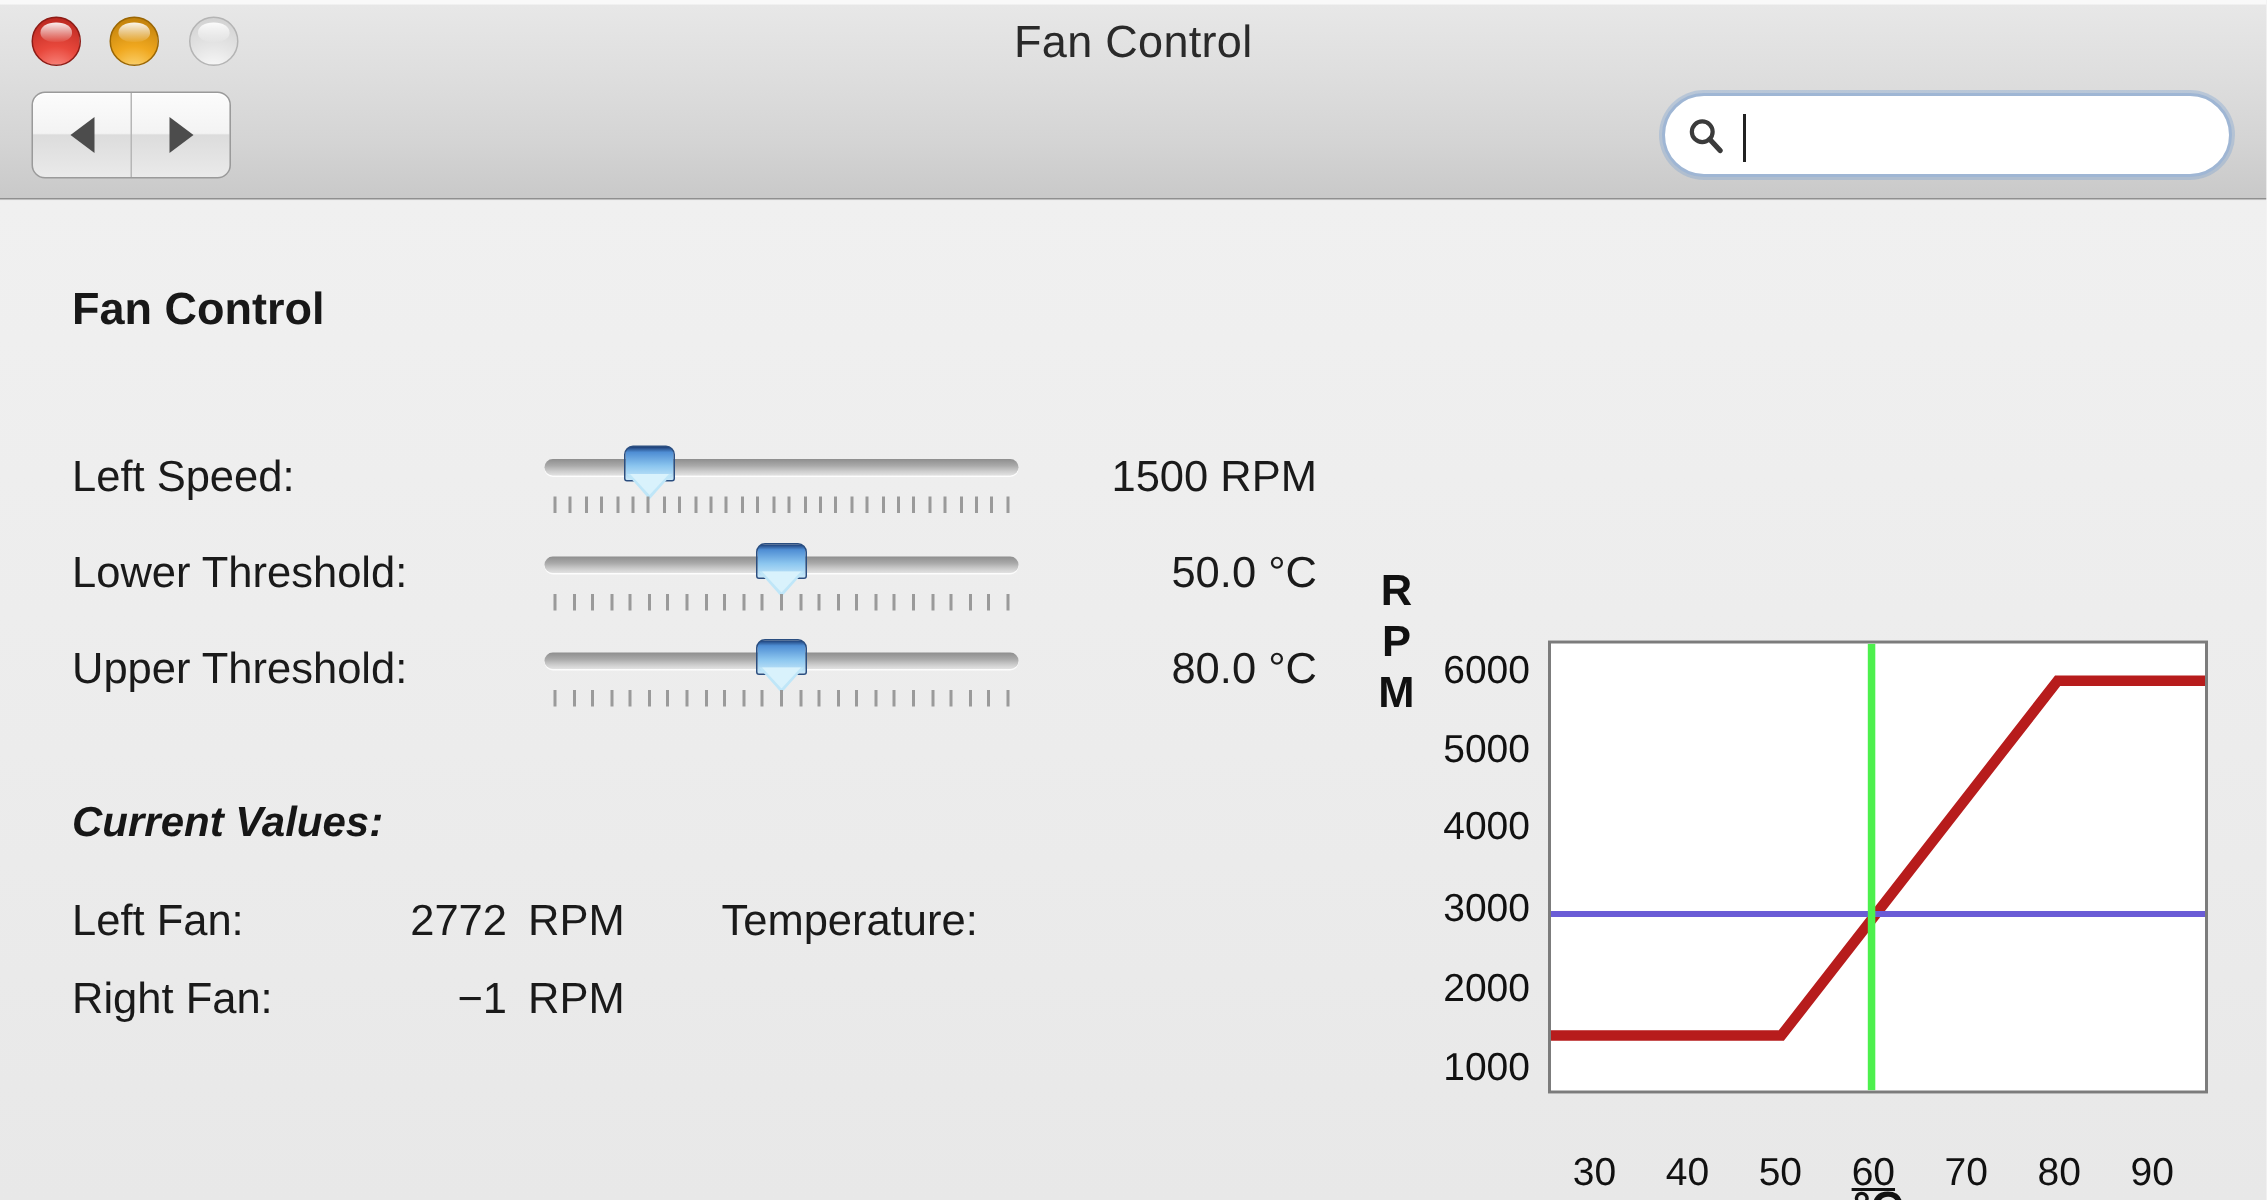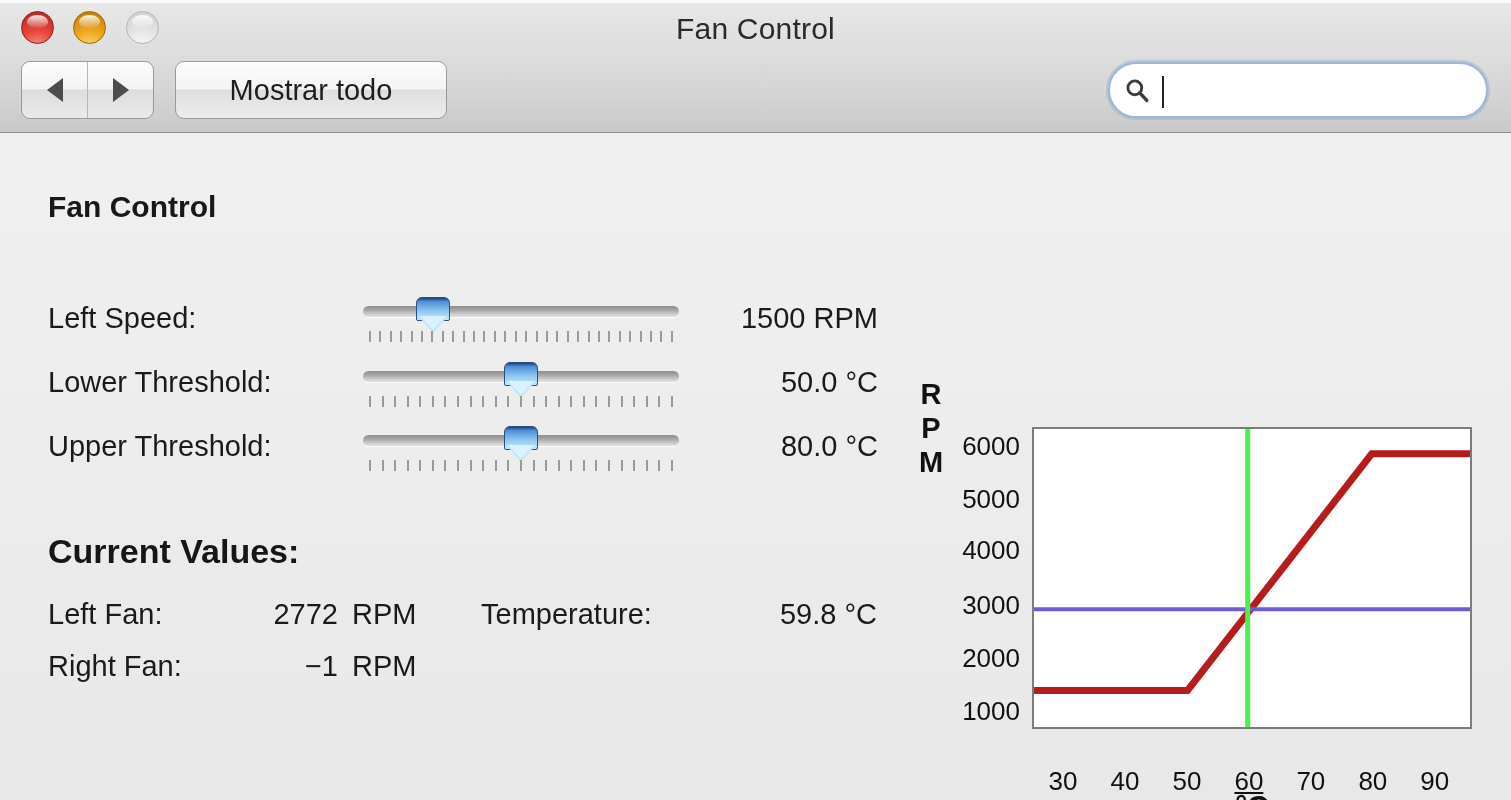--- a/index.html
+++ b/index.html
@@ -265,23 +265,24 @@
     width: 270px;
     text-align: right;
     font-size: 29px;
     color: #1a1a1a;
     left: 608px;
   }
 
   #current-values-title {
     position: absolute;
     left: 48px; top: 398px;
-    font-size: 34px;
+    font-size: 28px;
     font-weight: bold;
     color: #161616;
+    font-style: italic;
   }
 
   .cv-label {
     position: absolute;
     font-size: 29px;
     color: #1a1a1a;
     white-space: nowrap;
   }
   .cv-value {
     position: absolute;
@@ -367,23 +368,20 @@
 
     <div id="nav-group">
       <div class="nav-half" id="nav-back">
         <span class="arrow-left"></span>
       </div>
       <div class="nav-half" id="nav-fwd">
         <span class="arrow-right"></span>
       </div>
     </div>
 
-    <div id="show-all">
-      <span>Mostrar todo</span>
-    </div>
 
     <div id="search-field">
       <svg id="search-icon" viewBox="0 0 24 24">
         <circle cx="10" cy="10" r="6.4" fill="none" stroke="#3b3b3b" stroke-width="2.6"></circle>
         <line x1="14.6" y1="14.6" x2="21" y2="21.6" stroke="#3b3b3b" stroke-width="3.2" stroke-linecap="round"></line>
       </svg>
       <input id="search-input" type="text" placeholder="" style="">
       <span id="caret"></span>
     </div>
   </div>
@@ -515,21 +513,20 @@
 
     <div class="cv-label" style="left:48px; top:464px">Left Fan:</div>
     <div class="cv-value" style="left:190px; top:464px; width:148px">2772</div>
     <div class="cv-label" style="left:352px; top:464px">RPM</div>
 
     <div class="cv-label" style="left:48px; top:516px">Right Fan:</div>
     <div class="cv-value" style="left:190px; top:516px; width:148px">−1</div>
     <div class="cv-label" style="left:352px; top:516px">RPM</div>
 
     <div class="cv-label" style="left:481px; top:464px">Temperature:</div>
-    <div class="cv-value" style="left:620px; top:464px; width:257px">59.8 °C</div>
 
     <div id="chart-area">
       <div id="ylabel-rpm">
           <div>R</div>
           <div>P</div>
           <div>M</div>
         </div>
       <div id="yticks-container">
           <div class="ytick" style="top: 422.105px;">1000</div>
           <div class="ytick" style="top: 369.123px;">2000</div>

